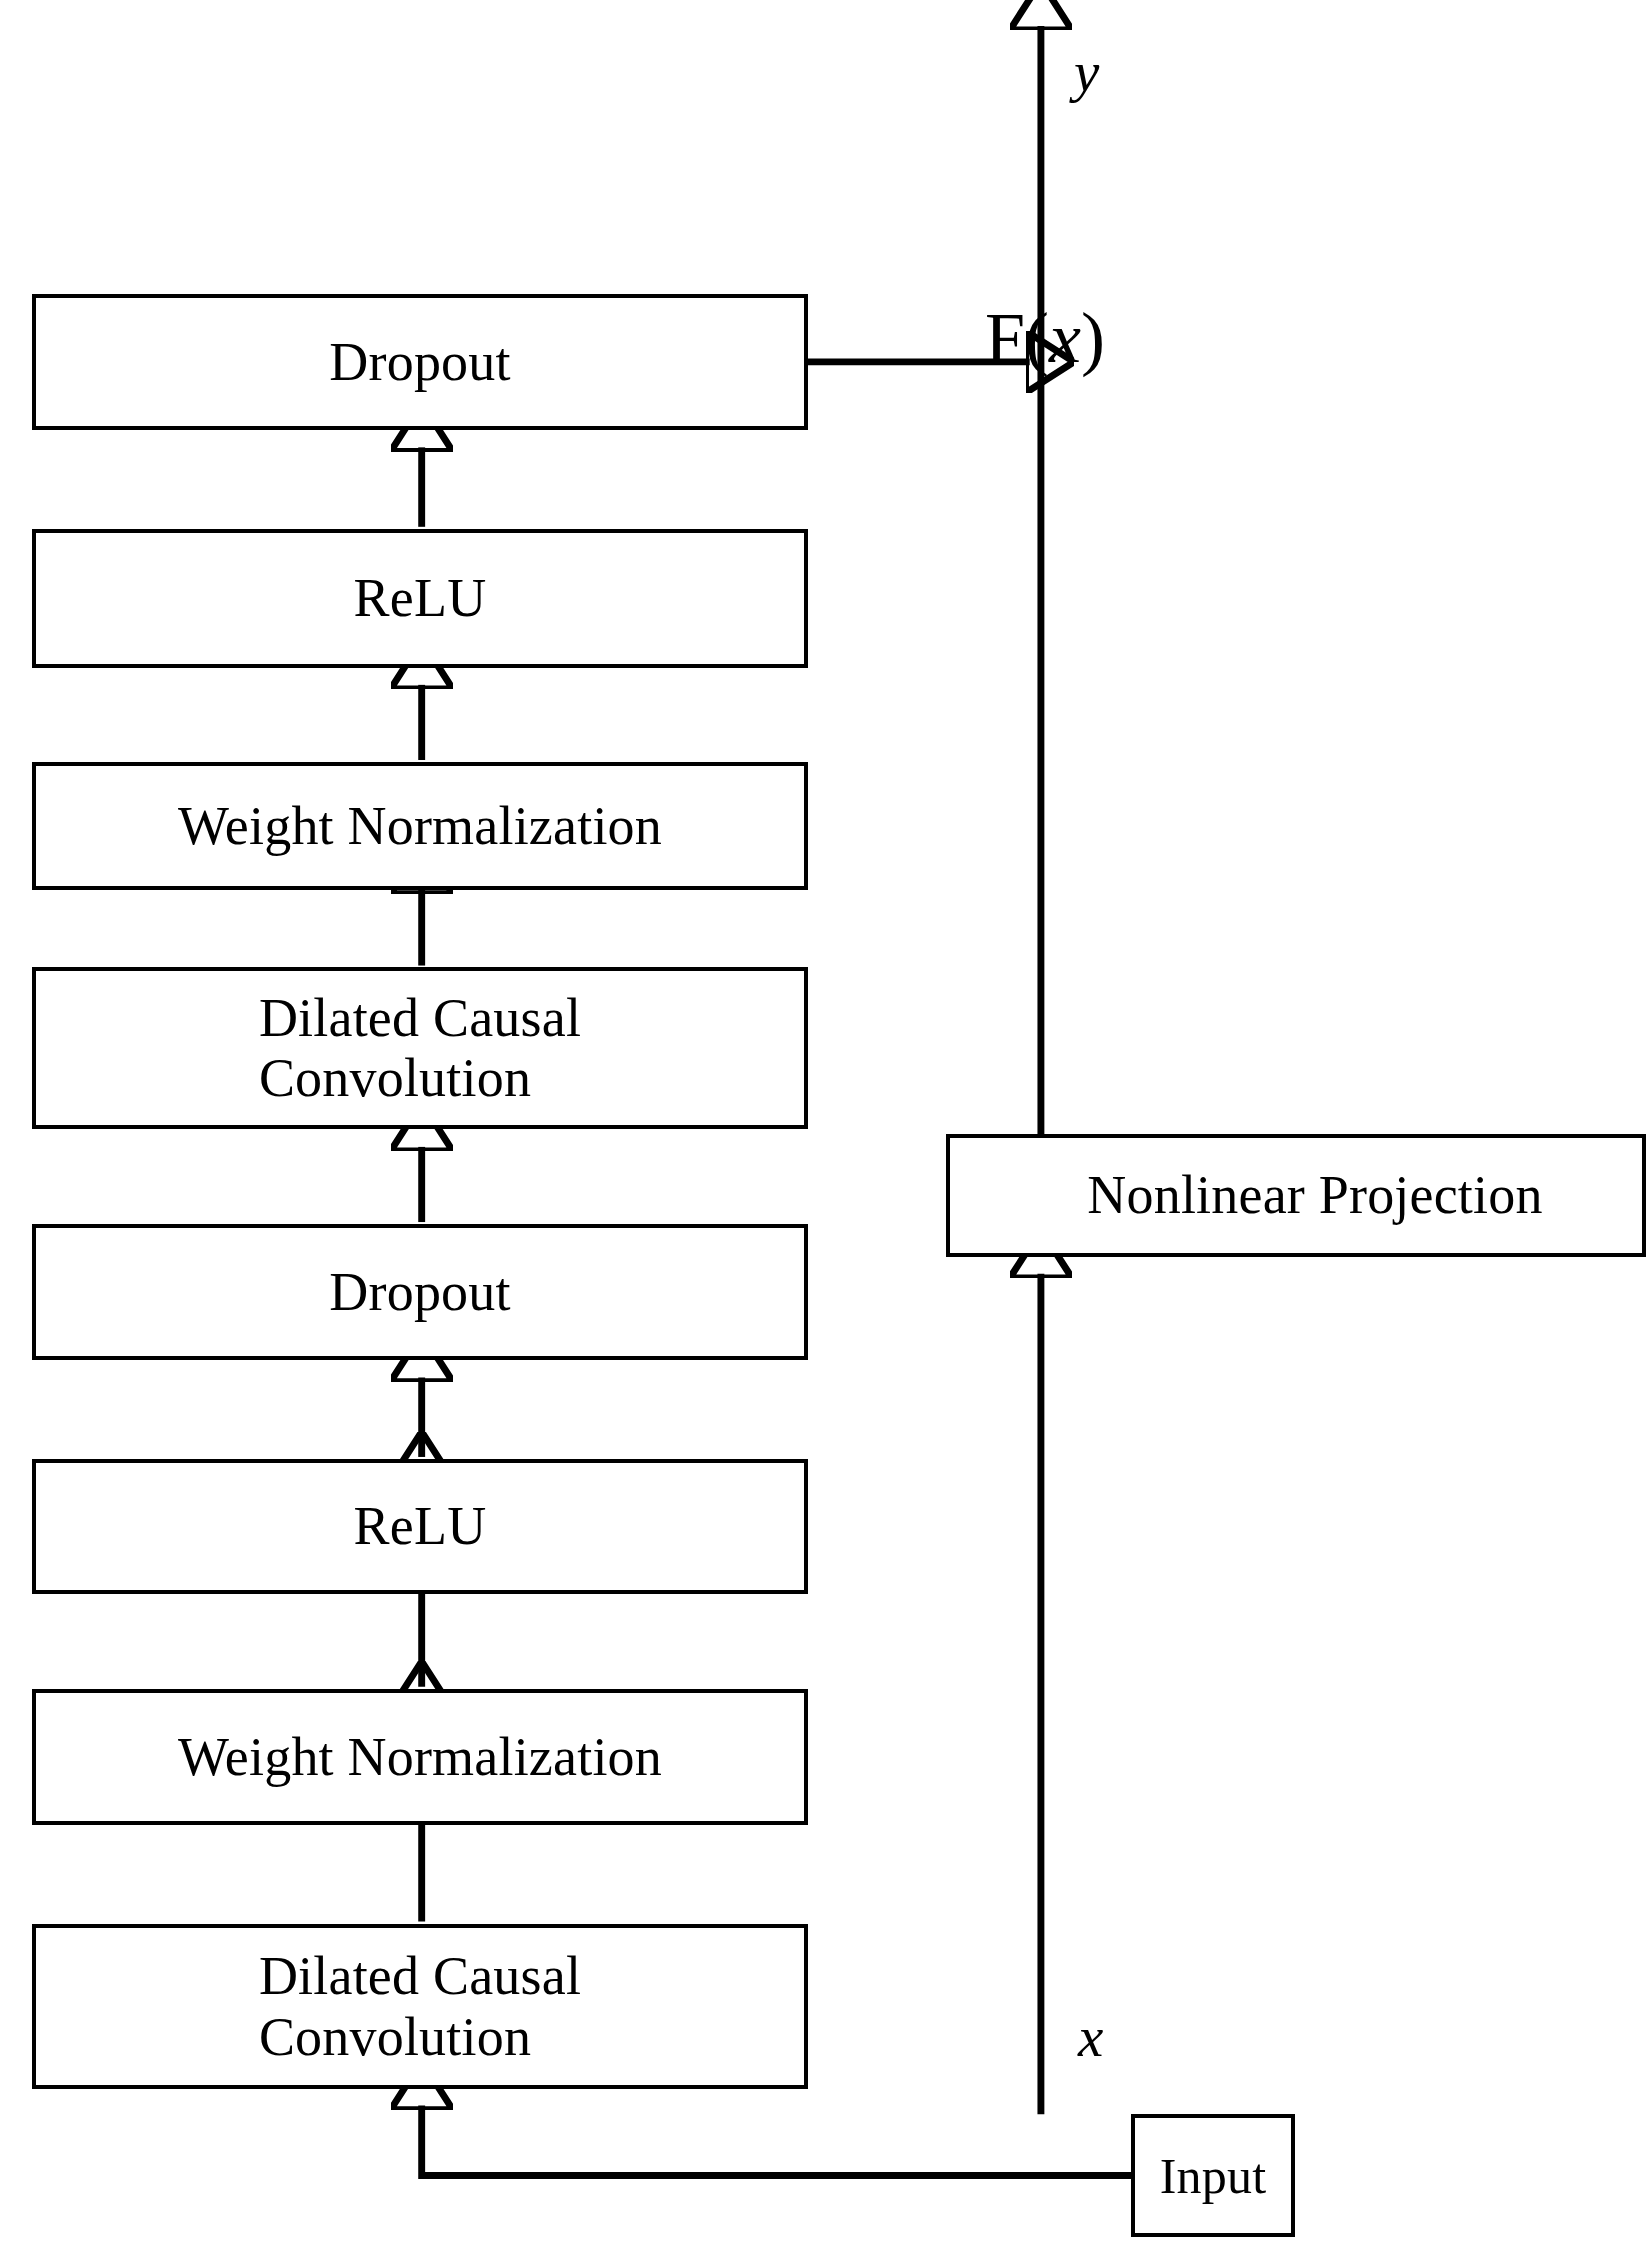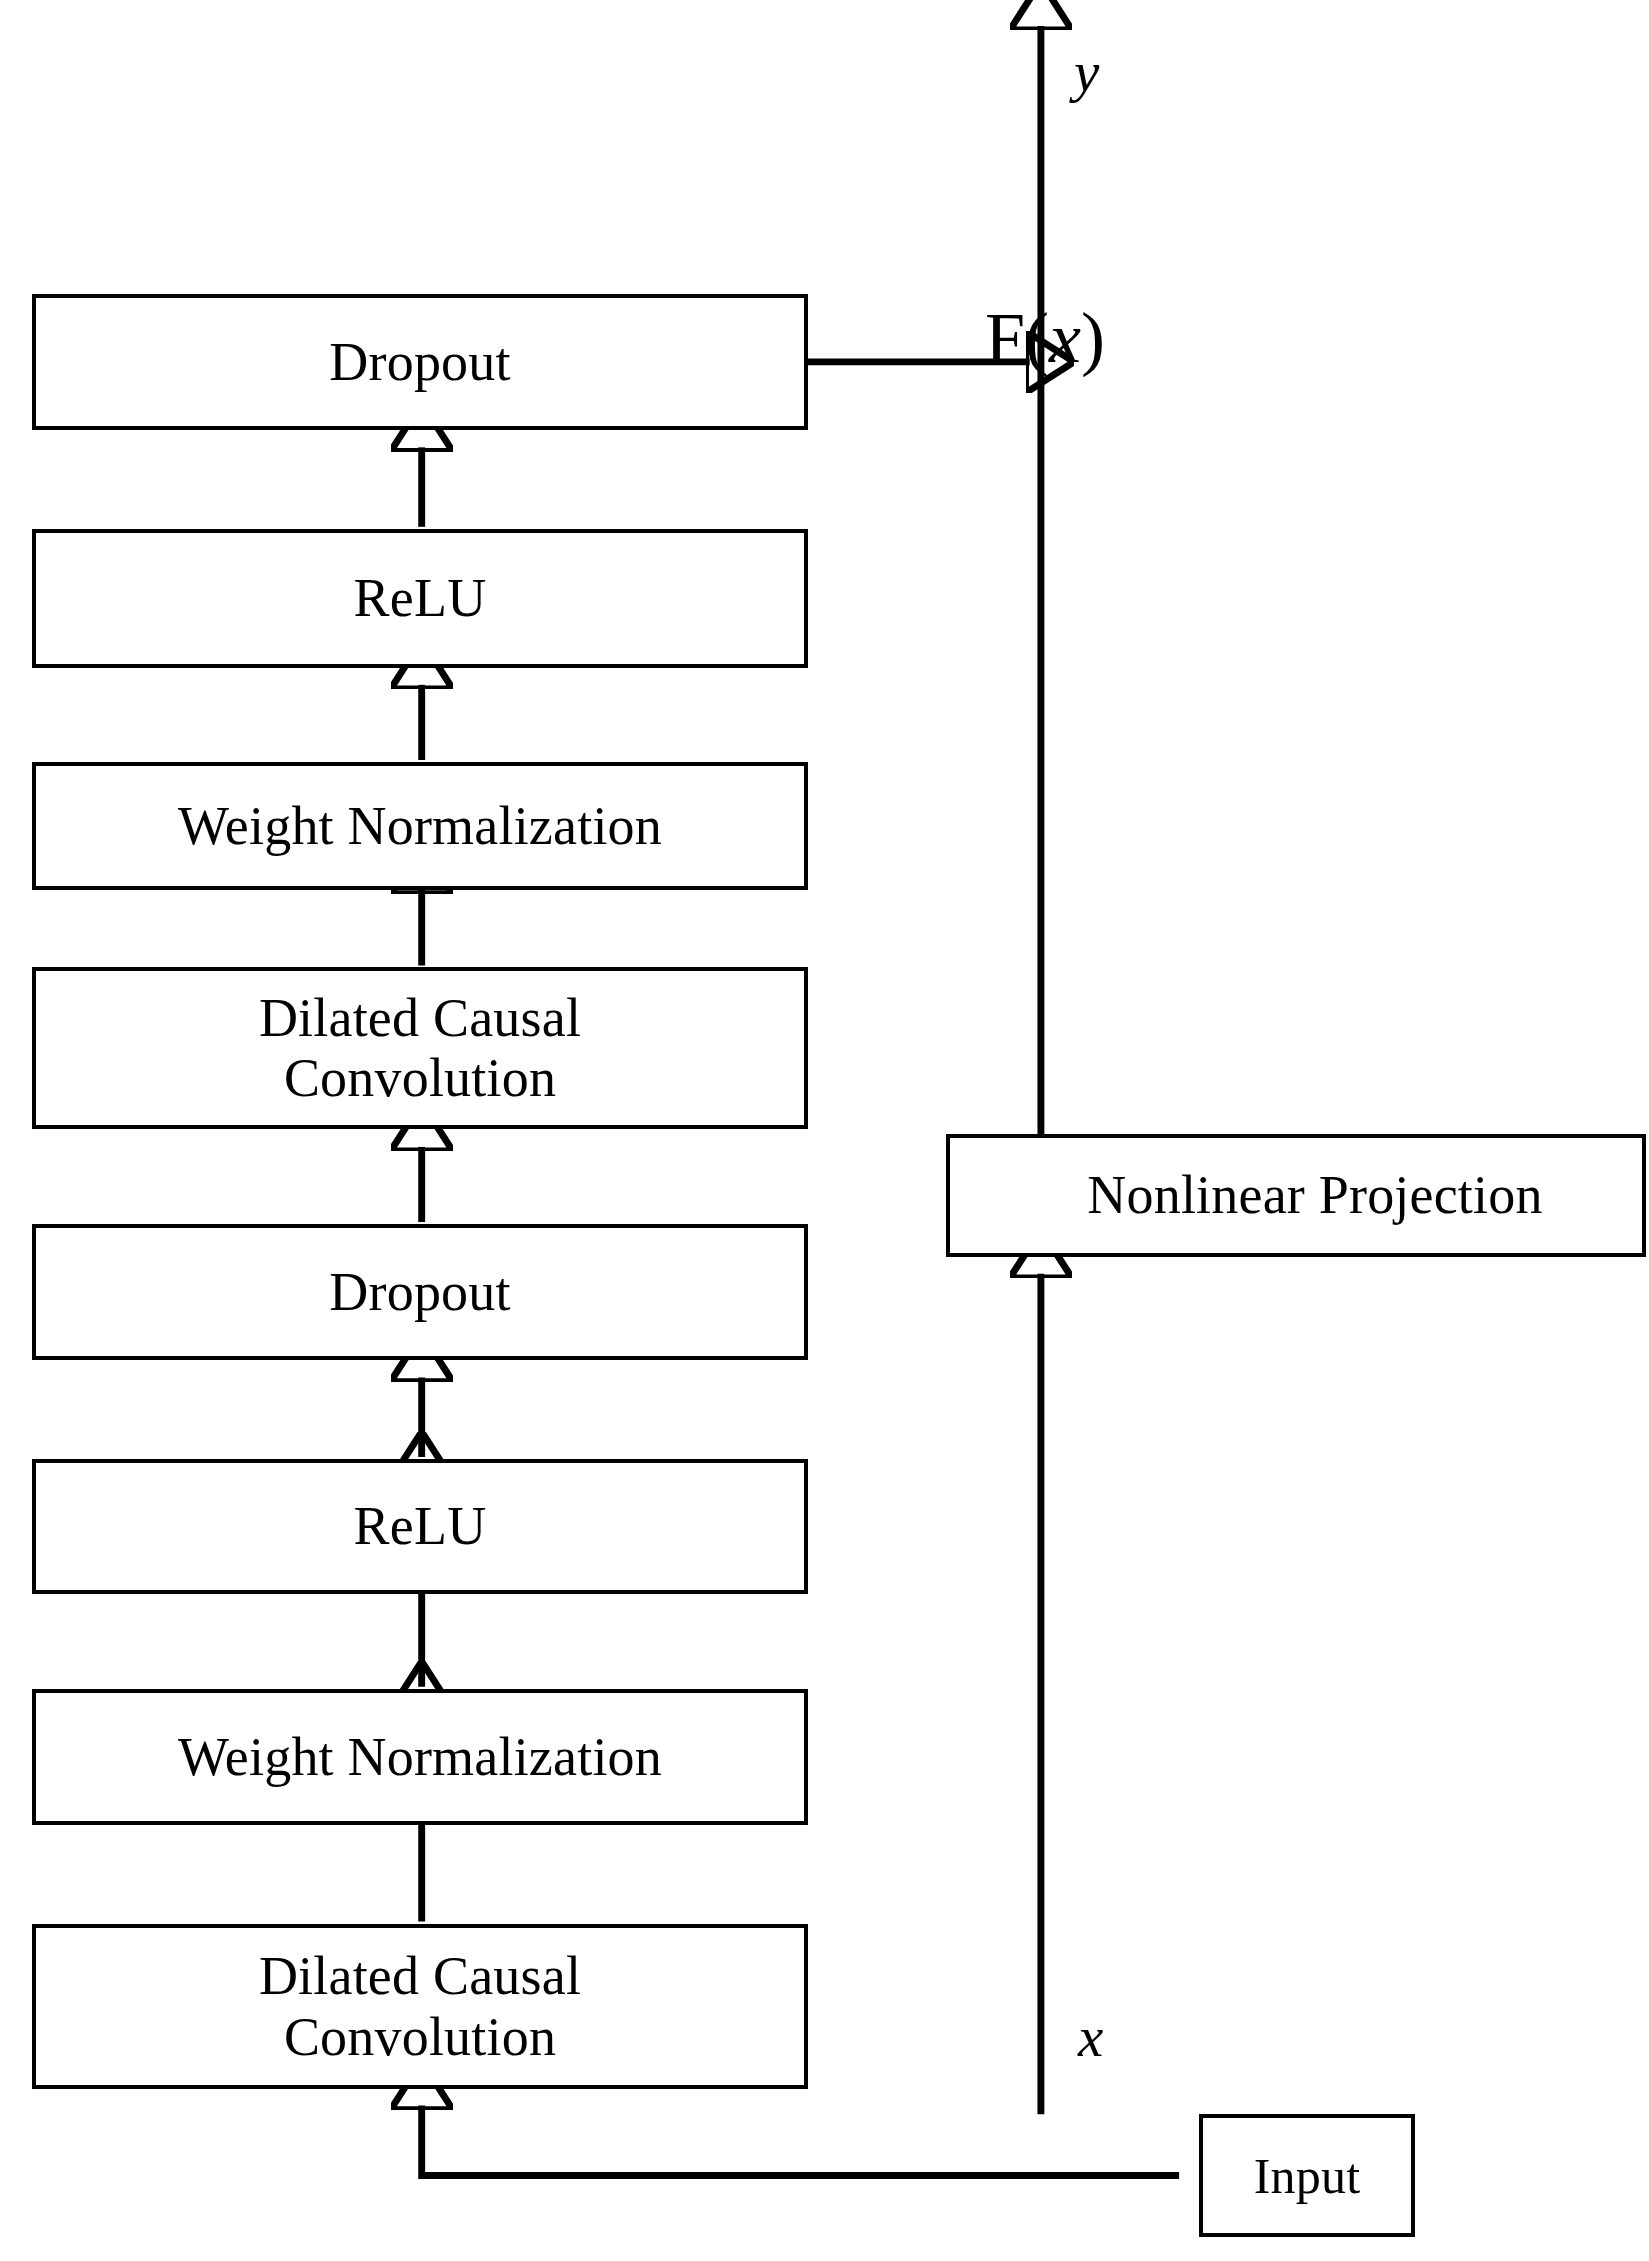--- a/index.html
+++ b/index.html
@@ -20,21 +20,20 @@
     overflow: hidden;
   }
   .node-box {
     position: absolute;
     box-sizing: border-box;
     border: 4.3px solid #000000;
     background: #ffffff;
     display: flex;
     align-items: center;
     justify-content: center;
-    text-align: center;
     line-height: 1.12;
     font-size: 54px;
     color: #000000;
     white-space: pre-line;
     letter-spacing: 0.2px;
   }
   .node-box.small {
     font-size: 50px;
     border-width: 4.3px;
   }
@@ -109,21 +108,21 @@
 
   <div class="node-box" style="left:32px; top:1459px; width:776px; height:135px;">ReLU</div>
 
   <div class="node-box" style="left:32px; top:1689px; width:776px; height:136px;">Weight Normalization</div>
 
   <div class="node-box" style="left:32px; top:1924px; width:776px; height:165px;">Dilated Causal
 Convolution</div>
 
   <div class="node-box" style="left:946px; top:1134px; width:700px; height:123px;padding-left:38px;">Nonlinear Projection</div>
 
-  <div class="node-box small" style="left:1199px; top:2114px; width:216px; height:123px;">Input</div>
+  <div class="node-box small" style="left:1131px; top:2114px; width:164px; height:123px;">Input</div>
 
   <div class="edge-label" style="left:985px; top:302px;"><span>F(</span><span class="ital">x</span><span>)</span></div>
 
   <div class="var-label" style="left:1074px; top:43px;">y</div>
 
   <div class="var-label" style="left:1078px; top:2008px;">x</div>
 
 </div>
 
 

